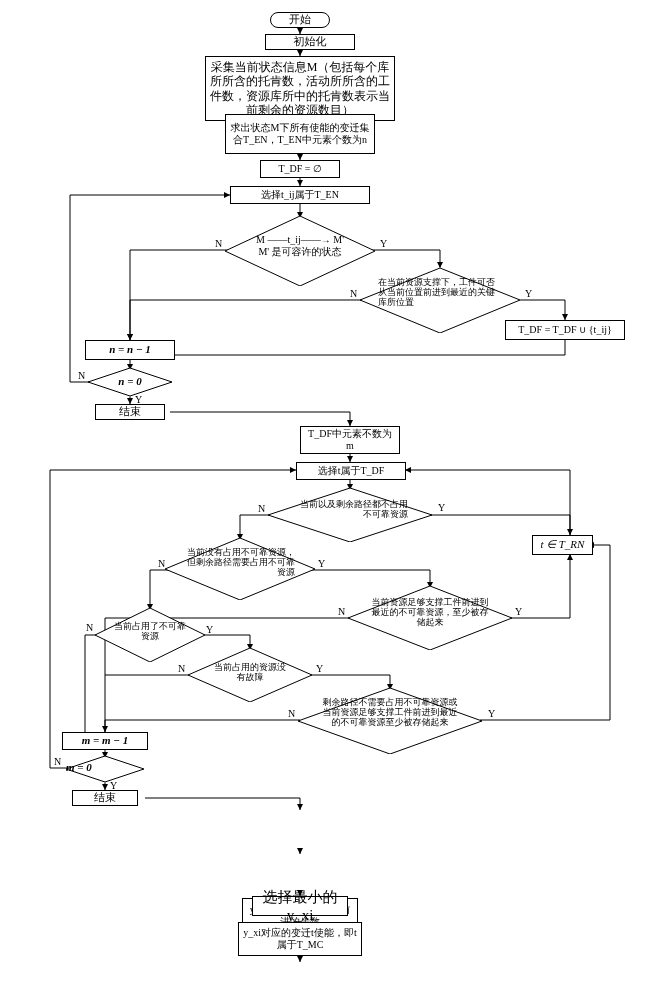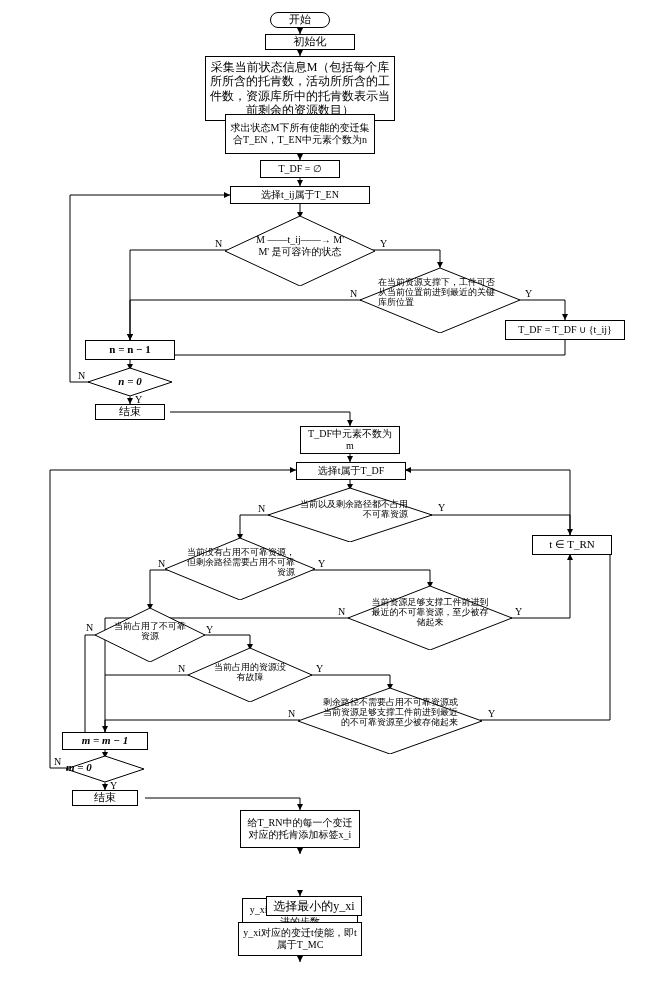--- a/index.html
+++ b/index.html
@@ -144,42 +144,42 @@
 
 <div style="position:absolute;left:350px;top:258px;width:160px;height:65px">
   <svg width="160" height="65" style="position:absolute">
         <polygon points="80,0 160,32 80,65 0,32" fill="#fff" stroke="#000"></polygon>
       </svg>
   <div style="position:absolute;top:10px;left:18px;width:124px;text-align:left;font-size:9px;line-height:1.1">在当前资源支撑下，工件可否从当前位置前进到最近的关键库所位置</div>
 </div>
 
 <div class="node" style="left:495px;top:310px;width:120px;height:20px;font-size:10px">T_DF = T_DF ∪ {t_ij}</div>
 
-<div class="node" style="left:75px;top:330px;width:90px;height:20px;font-weight:bold;">n = n − 1</div>
+<div class="node" style="left:75px;top:330px;width:90px;height:20px;font-weight:bold;font-style:italic">n = n − 1</div>
 
 <div style="position:absolute;left:78px;top:358px;width:84px;height:28px">
   <svg width="84" height="28" style="position:absolute">
         <polygon points="42,0 84,14 42,28 0,14" fill="#fff" stroke="#000"></polygon>
       </svg>
   <div style="position:absolute;top:7px;width:100%;text-align:center;font-size:11px;font-weight:bold;font-style:italic">n = 0</div>
 </div>
 
 <div class="node" style="left:85px;top:394px;width:70px;height:16px">结束</div>
 
 <div class="node" style="left:290px;top:416px;width:100px;height:28px;font-size:10px">T_DF中元素不数为m</div>
 <div class="node" style="left:286px;top:452px;width:110px;height:18px;font-size:10px">选择t属于T_DF</div>
 
 <div style="position:absolute;left:258px;top:478px;width:164px;height:54px">
   <svg width="164" height="54" style="position:absolute">
         <polygon points="82,0 164,27 82,54 0,27" fill="#fff" stroke="#000"></polygon>
       </svg>
   <div style="position:absolute;top:12px;left:24px;width:116px;text-align:right;font-size:9px;line-height:1.1">当前以及剩余路径都不占用不可靠资源</div>
 </div>
 
-<div class="node" style="left:522px;top:525px;width:80px;height:20px;">t ∈ T_RN</div>
+<div class="node" style="left:522px;top:525px;width:61px;height:20px;font-style:italic">t ∈ T_RN</div>
 
 <div style="position:absolute;left:155px;top:528px;width:150px;height:62px">
   <svg width="150" height="62" style="position:absolute">
         <polygon points="75,0 150,31 75,62 0,31" fill="#fff" stroke="#000"></polygon>
       </svg>
   <div style="position:absolute;top:10px;left:20px;width:110px;text-align:right;font-size:9px;line-height:1.1">当前没有占用不可靠资源，但剩余路径需要占用不可靠资源</div>
 </div>
 
 <div style="position:absolute;left:338px;top:576px;width:164px;height:64px">
   <svg width="164" height="64" style="position:absolute">
@@ -199,37 +199,36 @@
   <svg width="124" height="54" style="position:absolute">
         <polygon points="62,0 124,27 62,54 0,27" fill="#fff" stroke="#000"></polygon>
       </svg>
   <div style="position:absolute;top:15px;left:22px;width:80px;text-align:center;font-size:9px;line-height:1.1">当前占用的资源没有故障</div>
 </div>
 
 <div style="position:absolute;left:288px;top:678px;width:184px;height:66px">
   <svg width="184" height="66" style="position:absolute">
         <polygon points="92,0 184,33 92,66 0,33" fill="#fff" stroke="#000"></polygon>
       </svg>
-  <div style="position:absolute;top:10px;left:24px;width:136px;text-align:right;font-size:9px;line-height:1.1">剩余路径不需要占用不可靠资源或当前资源足够支撑工件前进到最近的不可靠资源至少被存储起来</div>
+  <div style="position:absolute;top:10px;left:24px;width:136px;text-align:center;font-size:9px;line-height:1.1">剩余路径不需要占用不可靠资源或当前资源足够支撑工件前进到最近的不可靠资源至少被存储起来</div>
 </div>
 
 <div class="node" style="left:52px;top:722px;width:86px;height:18px;font-weight:bold;font-style:italic">m = m − 1</div>
 
 <div style="position:absolute;left:56px;top:746px;width:78px;height:26px">
   <svg width="78" height="26" style="position:absolute">
         <polygon points="39,0 78,13 39,26 0,13" fill="#fff" stroke="#000"></polygon>
       </svg>
   <div style="position:absolute;top:5px;width:100%;text-align:left;font-size:11px;font-weight:bold;font-style:italic">m = 0</div>
 </div>
 
 <div class="node" style="left:62px;top:780px;width:66px;height:16px">结束</div>
 
-<div class="node" style="left:230px;top:800px;width:120px;height:38px;font-size:10px">给T_RN中的每一个变迁对应的托肯添加标签x_i</div>
 <div class="node" style="left:232px;top:888px;width:116px;height:36px;font-size:10px">y_xi表示第x_i个托肯前进的步数</div>
-<div class="node" style="left:256px;top:886px;width:96px;height:20px;font-size:12px">选择最小的y_xi</div>
+<div class="node" style="left:242px;top:886px;width:96px;height:20px;font-size:15px">选择最小的y_xi</div>
 <div class="node" style="left:228px;top:912px;width:124px;height:34px;font-size:10px">y_xi对应的变迁t使能，即t属于T_MC</div>
 
 <div class="label" style="left:370px;top:228px">Y</div>
 <div class="label" style="left:205px;top:228px">N</div>
 <div class="label" style="left:515px;top:278px">Y</div>
 <div class="label" style="left:340px;top:278px">N</div>
 <div class="label" style="left:68px;top:360px">N</div>
 <div class="label" style="left:125px;top:384px">Y</div>
 <div class="label" style="left:428px;top:492px">Y</div>
 <div class="label" style="left:248px;top:493px">N</div>

